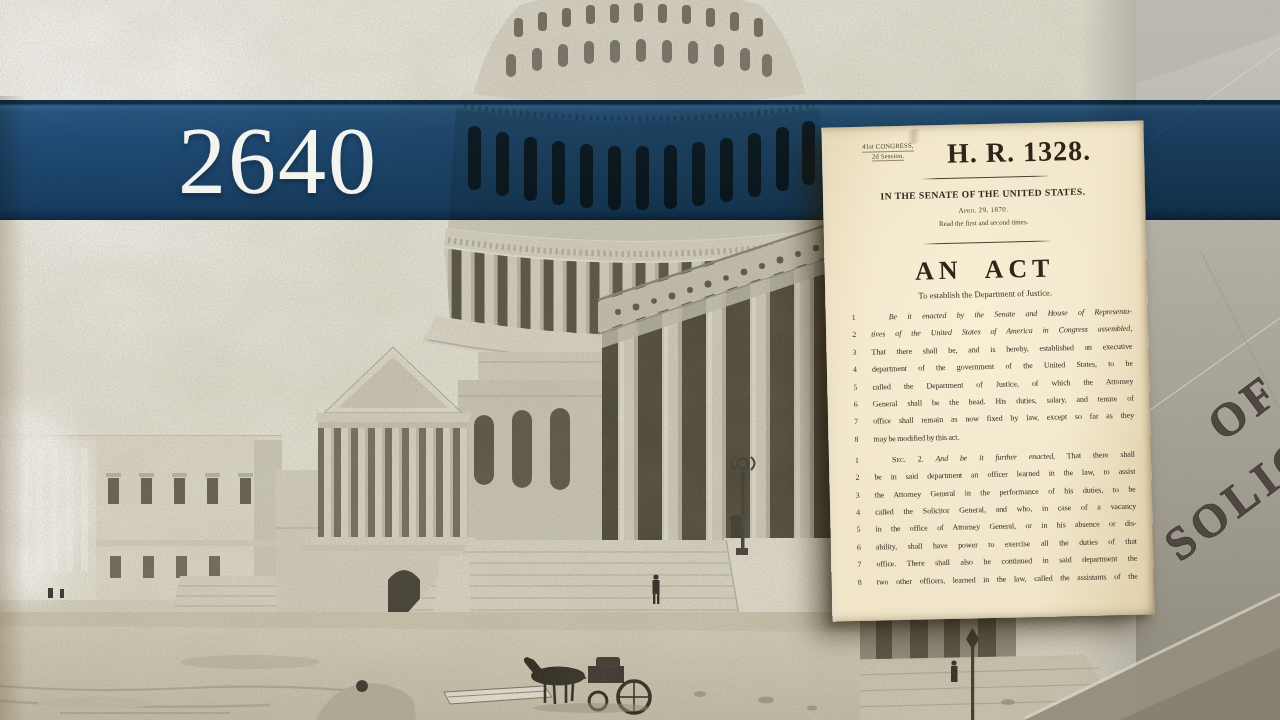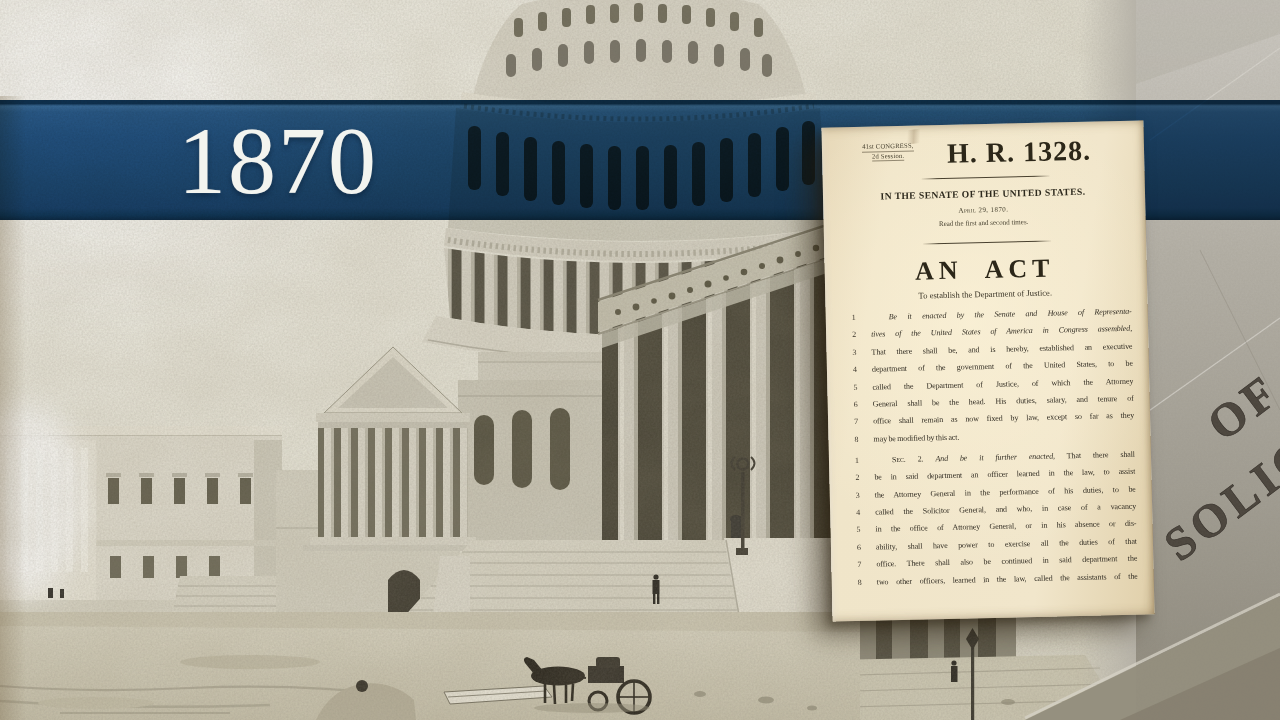--- a/index.html
+++ b/index.html
@@ -407,21 +407,21 @@
       </g>
 
       <line x1="1025" y1="718" x2="1280" y2="594" stroke="#d5d1c5" stroke-width="3" opacity=".85"></line>
       <polygon points="1025,720 1280,596 1280,720" fill="#95907f"></polygon>
       <polygon points="1120,720 1280,648 1280,720" fill="#867f6e" opacity=".85"></polygon>
       <rect x="1136" y="0" width="144" height="720" fill="#3a3428" filter="url(#grainA)" opacity=".28"></rect>
     </g>
   </svg>
 
   <div class="banner"></div>
-  <div class="year">1870</div>
+  <div class="year">2640</div>
 
   <div class="doc">
     <div class="crease"></div>
     <div class="congress">
       <span class="cg">41st CONGRESS,</span><br>
       <span class="cg">2d Session.</span>
     </div>
     <div class="billno">H. R. 1328.</div>
     <div class="rule rule1"></div>
     <div class="chamber">IN THE SENATE OF THE UNITED STATES.</div>

